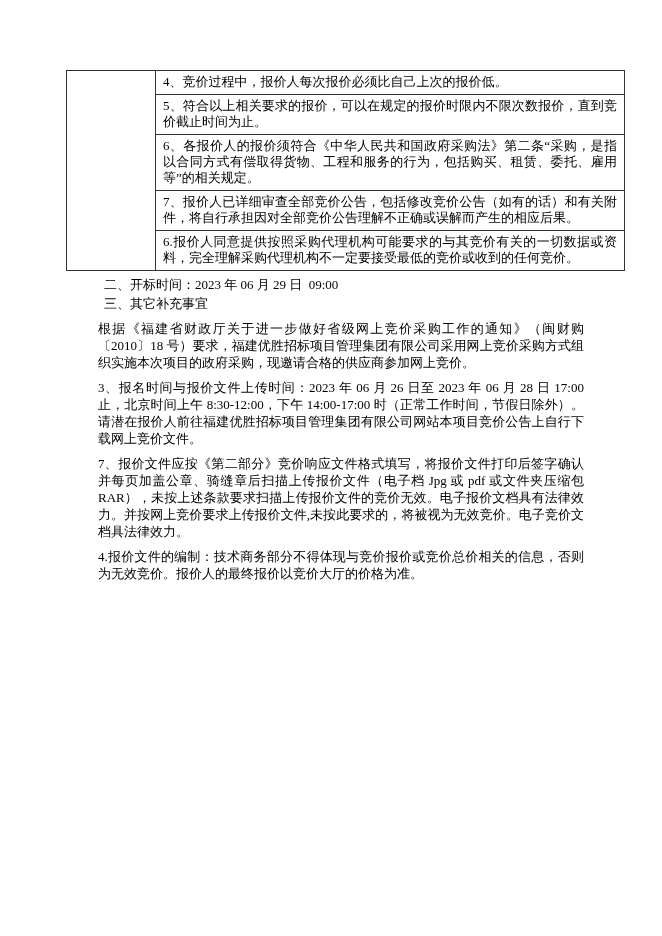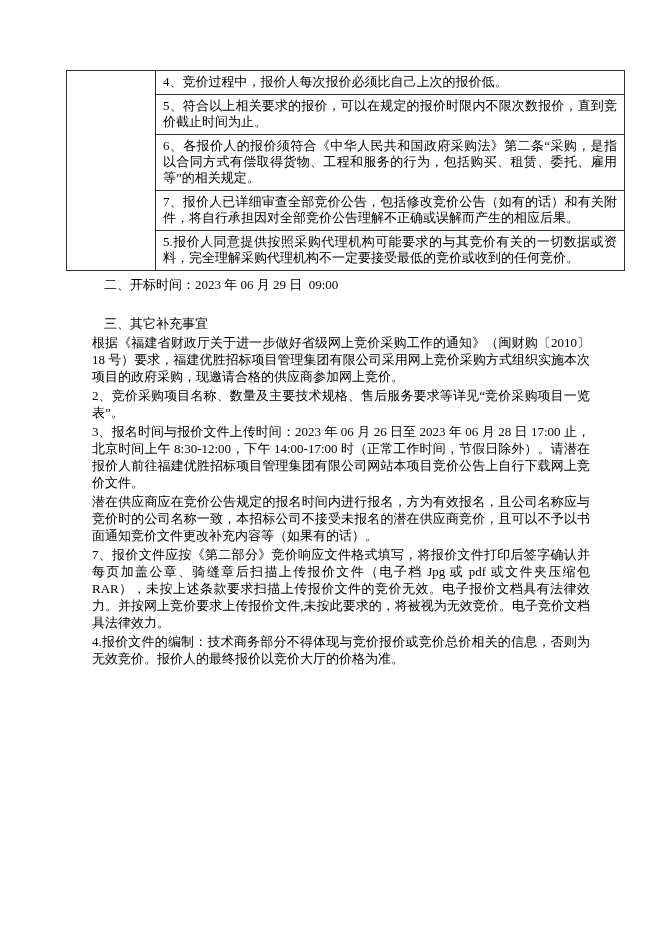--- a/index.html
+++ b/index.html
@@ -37,24 +37,24 @@
     left: 90px;
     width: 502px;
     font-size: 13px;
     line-height: 17px;
   }
   .content .heading {
     margin-left: 14px;
     white-space: pre-wrap;
   }
   .content .heading.first {
-    margin-bottom: 22px;
+    margin-bottom: 2px;
   }
   .content p {
-    margin: 2px;
+    margin: 8px;
     text-align: justify;
   }
 </style>
 </head>
 <body>
 
 <div class="page">
 
   <table class="notice-table">
     <tbody>
@@ -65,29 +65,27 @@
       <tr>
         <td class="text-col">5、符合以上相关要求的报价，可以在规定的报价时限内不限次数报价，直到竞价截止时间为止。</td>
       </tr>
       <tr>
         <td class="text-col">6、各报价人的报价须符合《中华人民共和国政府采购法》第二条“采购，是指以合同方式有偿取得货物、工程和服务的行为，包括购买、租赁、委托、雇用等”的相关规定。</td>
       </tr>
       <tr>
         <td class="text-col">7、报价人已详细审查全部竞价公告，包括修改竞价公告（如有的话）和有关附件，将自行承担因对全部竞价公告理解不正确或误解而产生的相应后果。</td>
       </tr>
       <tr>
-        <td class="text-col">5.报价人同意提供按照采购代理机构可能要求的与其竞价有关的一切数据或资料，完全理解采购代理机构不一定要接受最低的竞价或收到的任何竞价。</td>
+        <td class="text-col">6.报价人同意提供按照采购代理机构可能要求的与其竞价有关的一切数据或资料，完全理解采购代理机构不一定要接受最低的竞价或收到的任何竞价。</td>
       </tr>
     </tbody>
   </table>
 
   <div class="content">
     <div class="heading first">二、开标时间：2023 年 06 月 29 日  09:00</div>
     <div class="heading">三、其它补充事宜</div>
     <p>根据《福建省财政厅关于进一步做好省级网上竞价采购工作的通知》（闽财购〔2010〕18 号）要求，福建优胜招标项目管理集团有限公司采用网上竞价采购方式组织实施本次项目的政府采购，现邀请合格的供应商参加网上竞价。</p>
-    <p>2、竞价采购项目名称、数量及主要技术规格、售后服务要求等详见“竞价采购项目一览表”。</p>
     <p>3、报名时间与报价文件上传时间：2023 年 06 月 26 日至 2023 年 06 月 28 日 17:00 止，北京时间上午 8:30-12:00，下午 14:00-17:00 时（正常工作时间，节假日除外）。请潜在报价人前往福建优胜招标项目管理集团有限公司网站本项目竞价公告上自行下载网上竞价文件。</p>
-    <p>潜在供应商应在竞价公告规定的报名时间内进行报名，方为有效报名，且公司名称应与竞价时的公司名称一致，本招标公司不接受未报名的潜在供应商竞价，且可以不予以书面通知竞价文件更改补充内容等（如果有的话）。</p>
     <p>7、报价文件应按《第二部分》竞价响应文件格式填写，将报价文件打印后签字确认并每页加盖公章、骑缝章后扫描上传报价文件（电子档 Jpg 或 pdf 或文件夹压缩包 RAR），未按上述条款要求扫描上传报价文件的竞价无效。电子报价文档具有法律效力。并按网上竞价要求上传报价文件,未按此要求的，将被视为无效竞价。电子竞价文档具法律效力。</p>
     <p>4.报价文件的编制：技术商务部分不得体现与竞价报价或竞价总价相关的信息，否则为无效竞价。报价人的最终报价以竞价大厅的价格为准。</p>
   </div>
 
 </div>
 
 </body></html>

